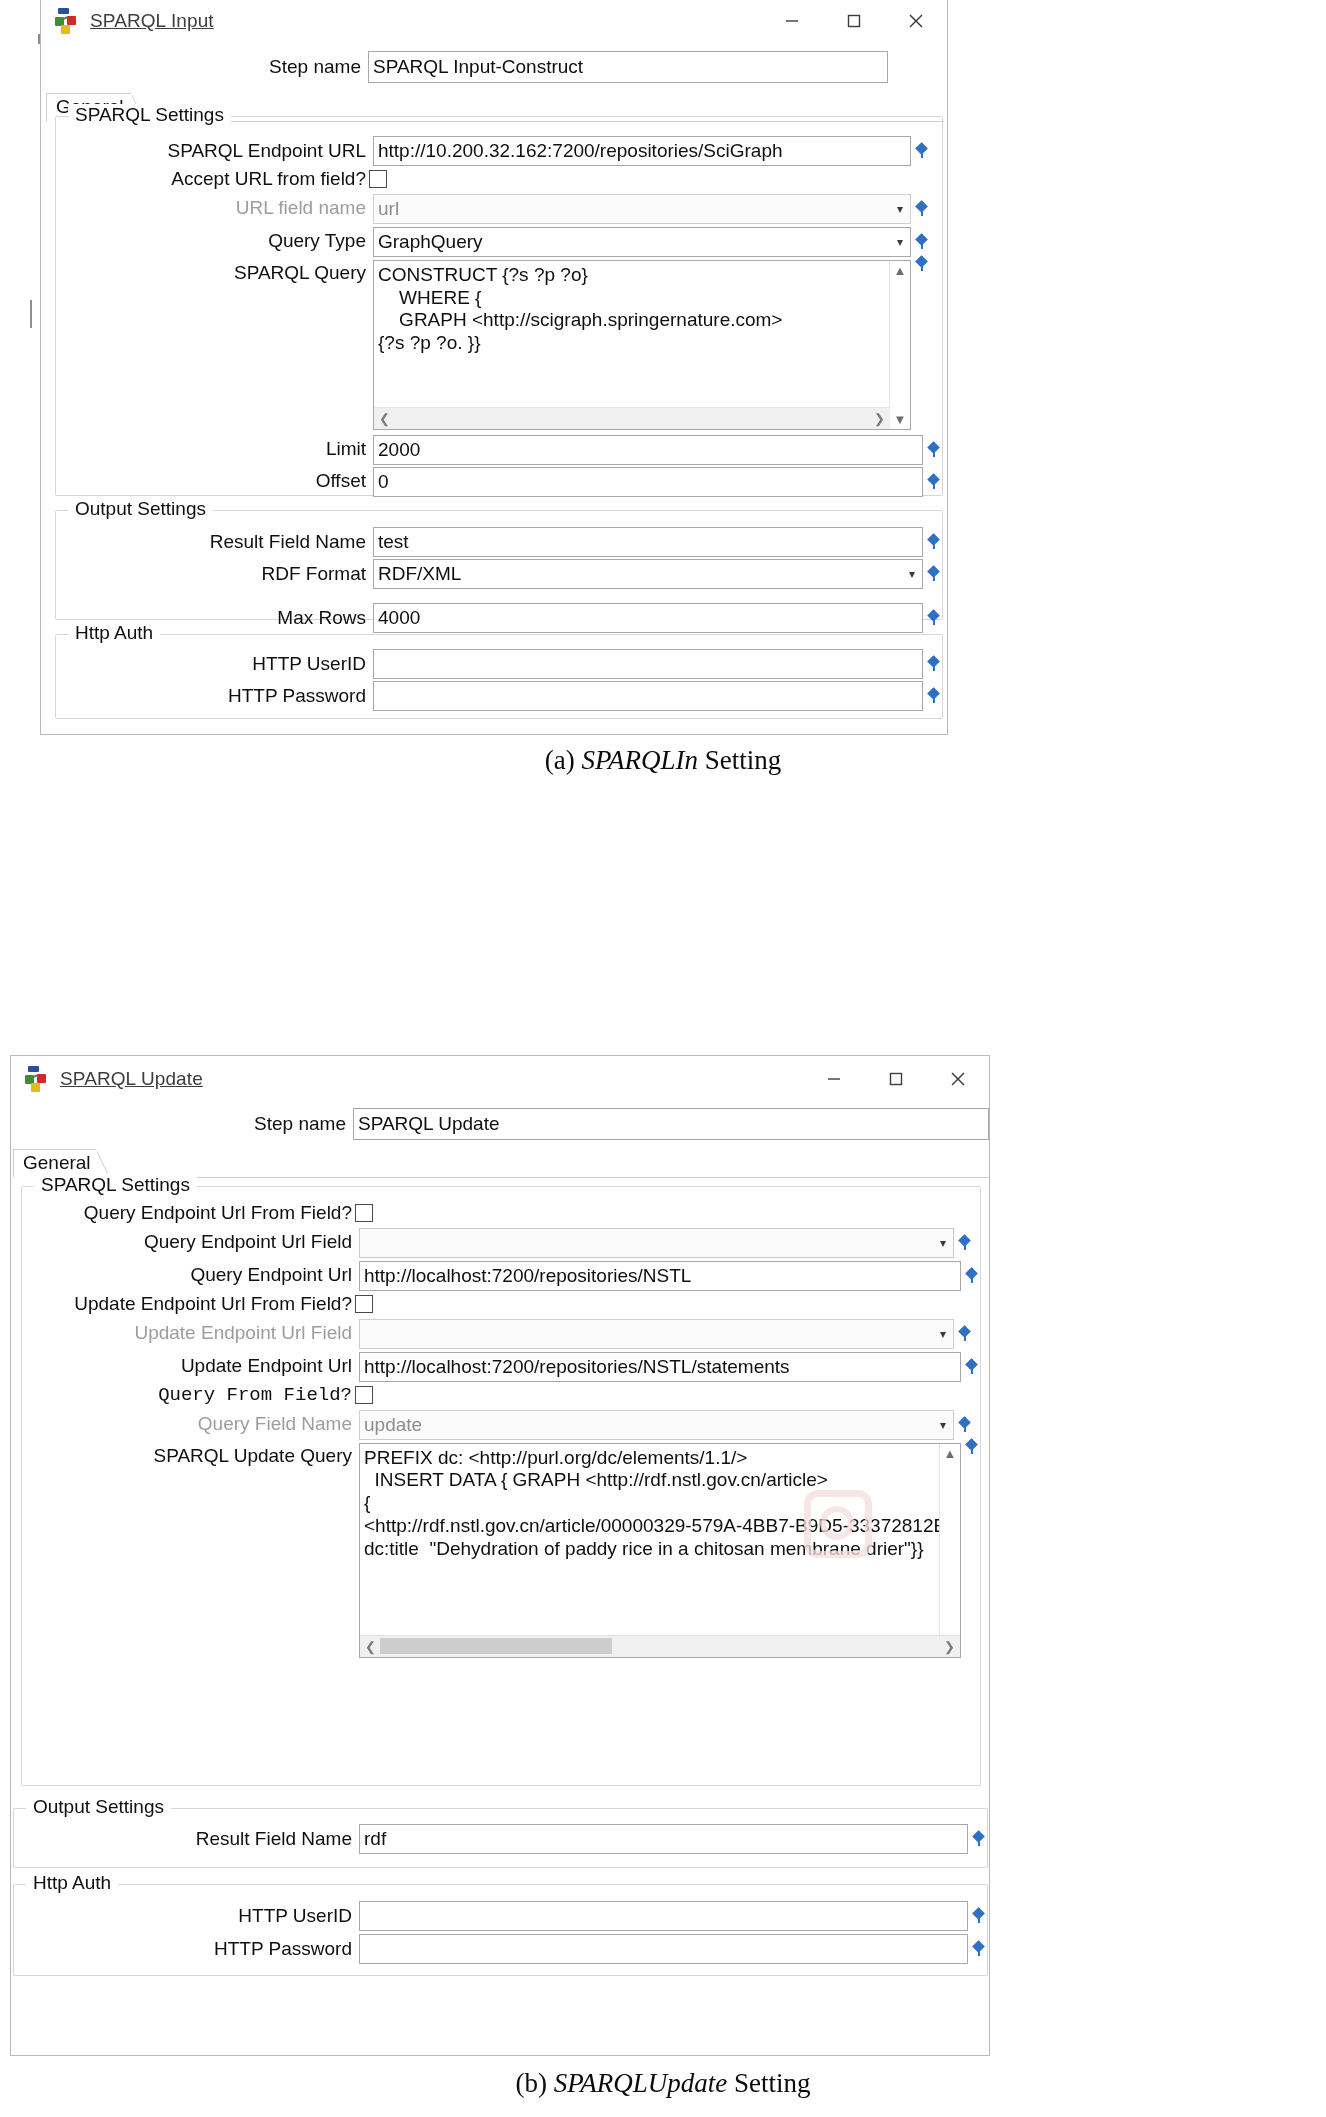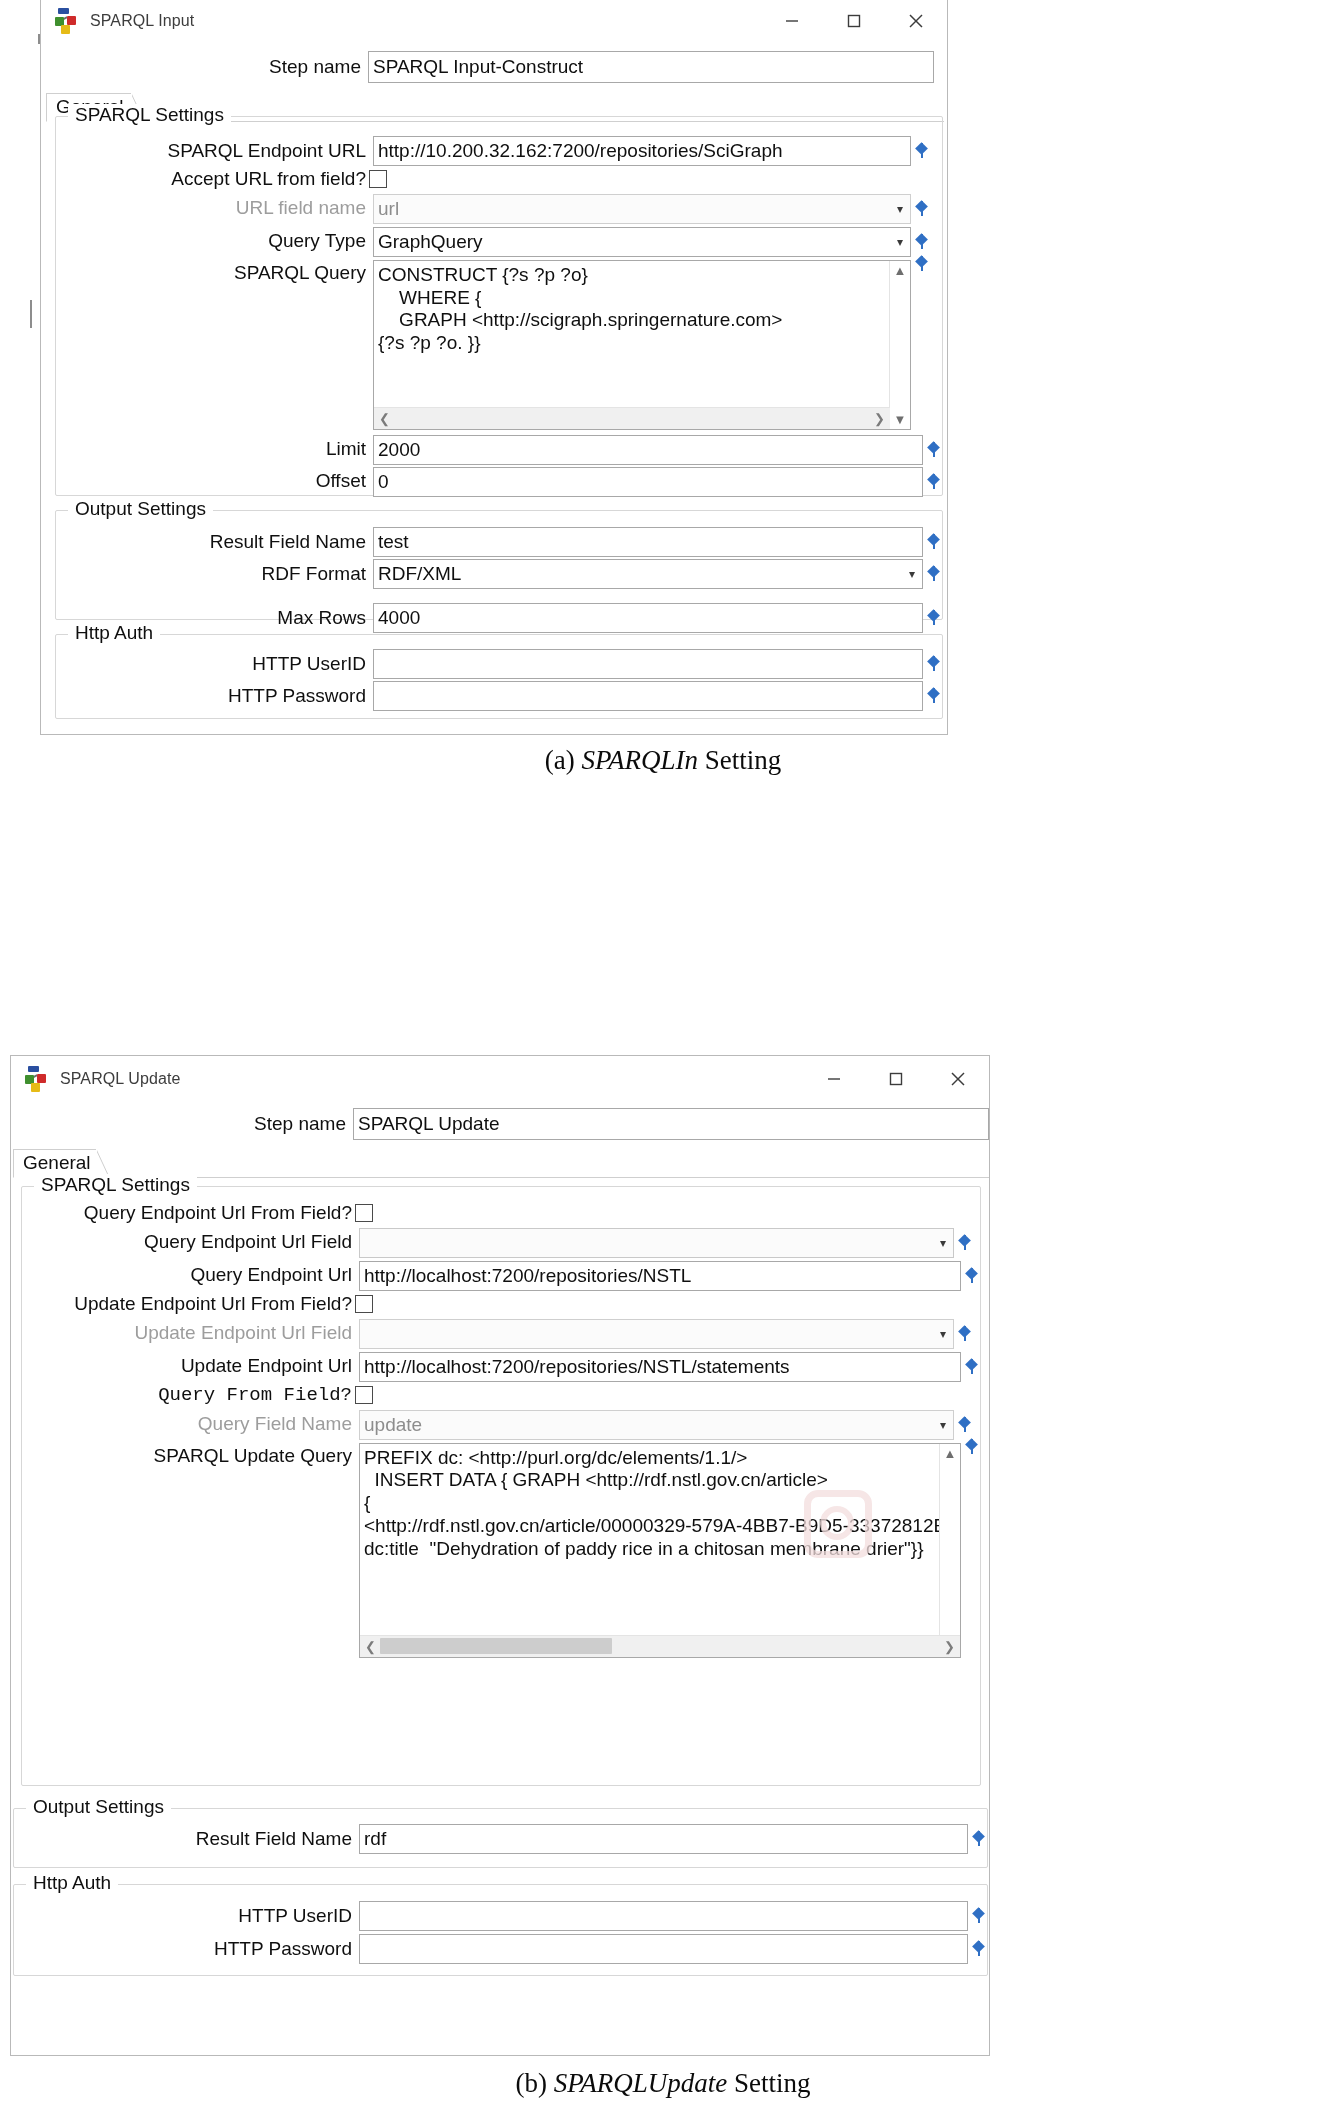--- a/index.html
+++ b/index.html
@@ -53,24 +53,25 @@
   .app-icon .sq.red    { background:#cf2b2b; left:12px; top:8px;  }
   .app-icon .sq.yellow { background:#e6bb17; left:6px;  top:17px; }
   .app-icon .bar {
     position:absolute; background:#6e6e6e; height:1.5px; width:8px;
     transform-origin: left center;
   }
   .app-icon .bar.b1 { left:5px; top:12px; transform: rotate(-28deg); }
   .app-icon .bar.b2 { left:6px; top:14px; transform: rotate(46deg); }
 
   .title-text {
-    font-size: 16px;
+    font-size: 19px;
     color: #3d3d3d;
     letter-spacing: .1px;
     white-space: nowrap;
+    text-decoration: underline;
   }
   .win-btns {
     position: absolute;
     right: 0; top: 0;
     height: 100%;
     display: flex;
     align-items: center;
   }
   .win-btn {
     width: 62px; height: 44px;
@@ -319,21 +320,21 @@
           <svg width="20" height="20" viewBox="0 0 20 20">
               <line x1="4" y1="4" x2="16" y2="16" stroke="#3c3c3c" stroke-width="1.5"></line>
               <line x1="16" y1="4" x2="4" y2="16" stroke="#3c3c3c" stroke-width="1.5"></line>
             </svg>
         </div>
       </div>
     </div>
 
     <div class="row" style="margin-top:8px;">
       <div class="lbl" style="width:320px;">Step name</div>
-      <div class="fld" style="width:566px; height:32px;">SPARQL Input-Construct</div>
+      <div class="fld" style="width:520px; height:32px;">SPARQL Input-Construct</div>
     </div>
 
     <div class="tabstrip" style="margin:9px 5px 0 5px; width:898px;">
       <div class="line"></div>
       <div class="tab" style="width:86px;">General</div>
       <div class="tab-slope" style="left:85px;">
         <svg width="18" height="29" viewBox="0 0 18 29">
           <path d="M0,0 L13,28 L18,28" fill="#ffffff" stroke="#cfcfcf" stroke-width="1"></path>
           <line x1="0" y1="0" x2="0" y2="29" stroke="#ffffff" stroke-width="2"></line>
         </svg>

